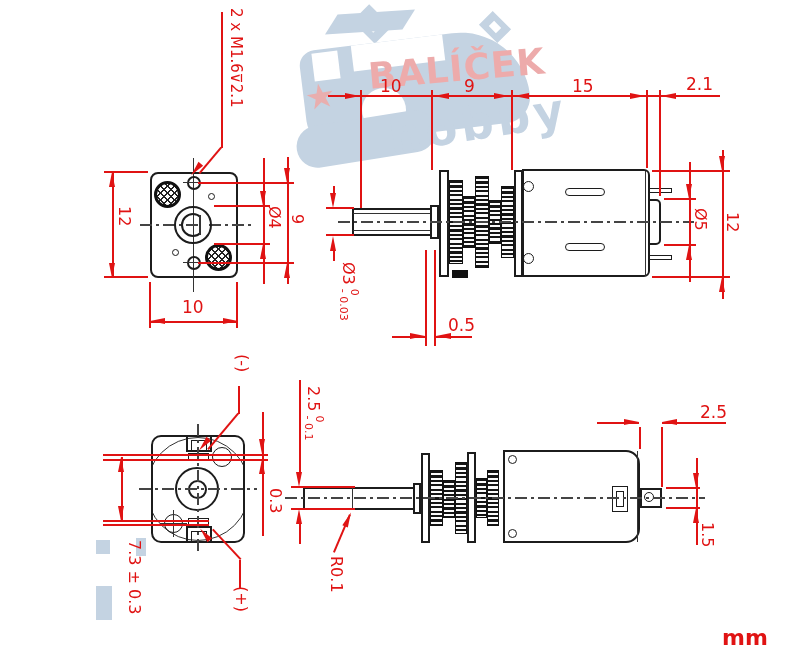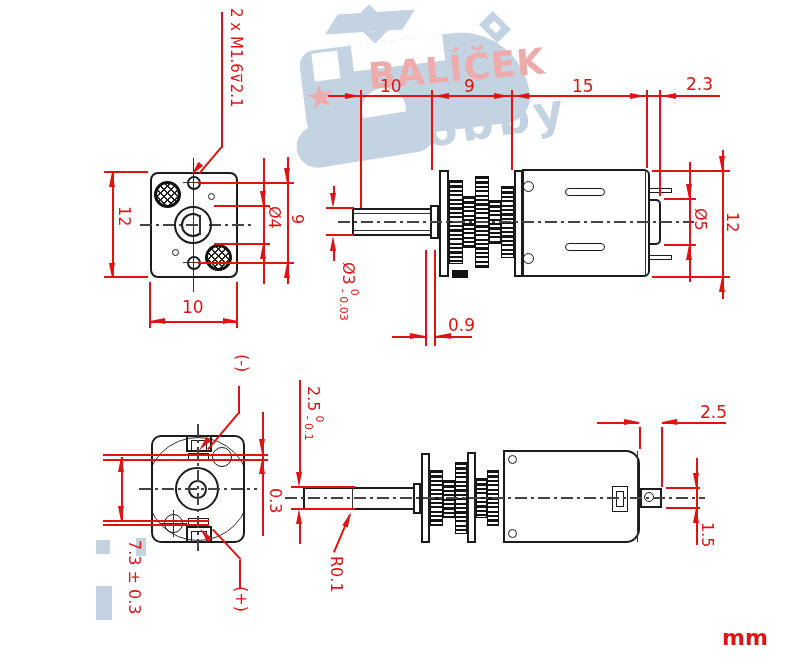--- a/index.html
+++ b/index.html
@@ -142,21 +142,21 @@
     <div class="v" style="left:659px;top:90px;height:106px"></div>
     <div class="ar r" style="left:345px;top:93px"></div>
     <div class="ar l" style="left:434px;top:93px"></div>
     <div class="ar r" style="left:494px;top:93px"></div>
     <div class="ar l" style="left:514px;top:93px"></div>
     <div class="ar r" style="left:630px;top:93px"></div>
     <div class="ar l" style="left:661px;top:93px"></div>
     <div class="dt" style="left:380px;top:76px">10</div>
     <div class="dt" style="left:464px;top:76px">9</div>
     <div class="dt" style="left:572px;top:76px">15</div>
-    <div class="dt" style="left:686px;top:74px">2.3</div>
+    <div class="dt" style="left:686px;top:74px">2.1</div>
 
     <div class="h" style="left:326px;top:207px;width:28px"></div>
     <div class="h" style="left:326px;top:234px;width:28px"></div>
     <div class="v" style="left:333px;top:186px;height:8px"></div>
     <div class="ar d" style="left:330px;top:193px"></div>
     <div class="ar u" style="left:330px;top:236px"></div>
     <div class="v" style="left:333px;top:251px;height:10px"></div>
     <div class="vt tolrow" style="left:360px;top:262px">
       <span>Ø3</span>
       <span class="tstack">
@@ -164,21 +164,21 @@
           <i>- 0.03</i>
         </span>
     </div>
 
     <div class="v" style="left:425px;top:250px;height:96px"></div>
     <div class="v" style="left:434px;top:250px;height:96px"></div>
     <div class="h" style="left:392px;top:336px;width:34px"></div>
     <div class="ar r" style="left:410px;top:333px"></div>
     <div class="h" style="left:436px;top:336px;width:36px"></div>
     <div class="ar l" style="left:436px;top:333px"></div>
-    <div class="dt" style="left:448px;top:315px">0.9</div>
+    <div class="dt" style="left:448px;top:315px">0.5</div>
 
     <div class="h" style="left:664px;top:198px;width:32px"></div>
     <div class="h" style="left:664px;top:244px;width:32px"></div>
     <div class="v" style="left:689px;top:162px;height:120px"></div>
     <div class="ar d" style="left:686px;top:184px"></div>
     <div class="ar u" style="left:686px;top:245px"></div>
     <div class="vt" style="left:710px;top:208px">Ø5</div>
 
     <div class="h" style="left:652px;top:170px;width:78px"></div>
     <div class="h" style="left:652px;top:276px;width:78px"></div>

